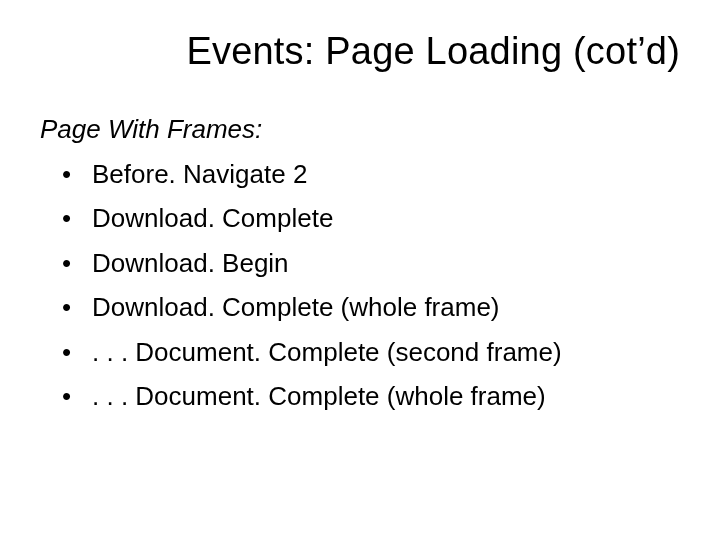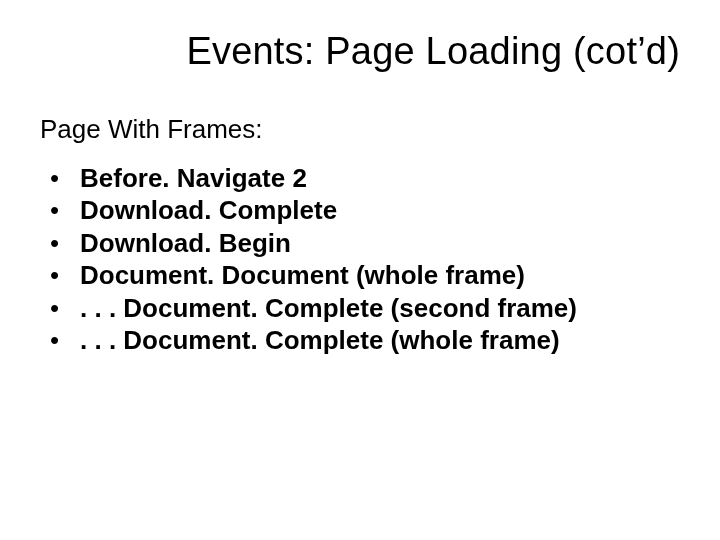--- a/index.html
+++ b/index.html
@@ -22,33 +22,34 @@
     font-weight: 400;
     text-align: right;
     margin: 0 0 40px 0;
     letter-spacing: 0.2px;
   }
   .body {
     font-size: 26px;
     line-height: 1.25;
   }
   .lead {
-    margin: 0 0 16px 0;
+    margin: 0 0 9px 0;
     font-weight: 400;
+    font-style: italic;
   }
   ul.bullets {
     list-style: none;
     margin: 0;
     padding: 0;
   }
   ul.bullets li {
     position: relative;
     padding-left: 40px;
-    margin: 0;
-    font-weight: 700;
+    margin: 12px;
+    font-weight: 400;
   }
   ul.bullets li::before {
     content: "•";
     position: absolute;
     left: 10px;
     top: 0;
     font-weight: 400;
     font-size: 26px;
     line-height: 1.25;
   }
@@ -57,18 +58,18 @@
 <body>
 
 <div class="slide">
   <h1 class="title">Events: Page Loading (cot’d)</h1>
   <div class="body">
     <p class="lead">Page With Frames:</p>
     <ul class="bullets">
       <li>Before. Navigate 2</li>
       <li>Download. Complete</li>
       <li>Download. Begin</li>
-      <li>Document. Document (whole frame)</li>
+      <li>Download. Complete (whole frame)</li>
       <li>. . . Document. Complete (second frame)</li>
       <li>. . . Document. Complete (whole frame)</li>
     </ul>
   </div>
 </div>
 
 </body></html>

